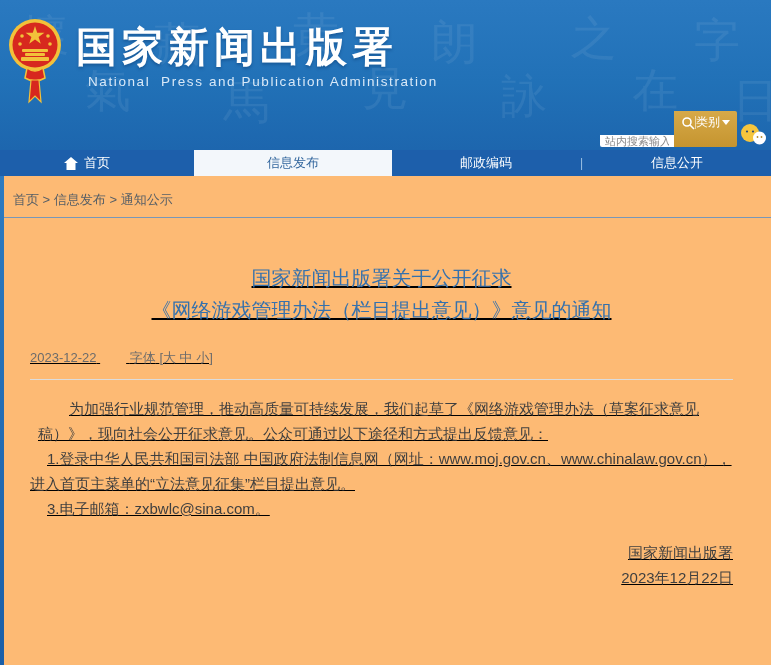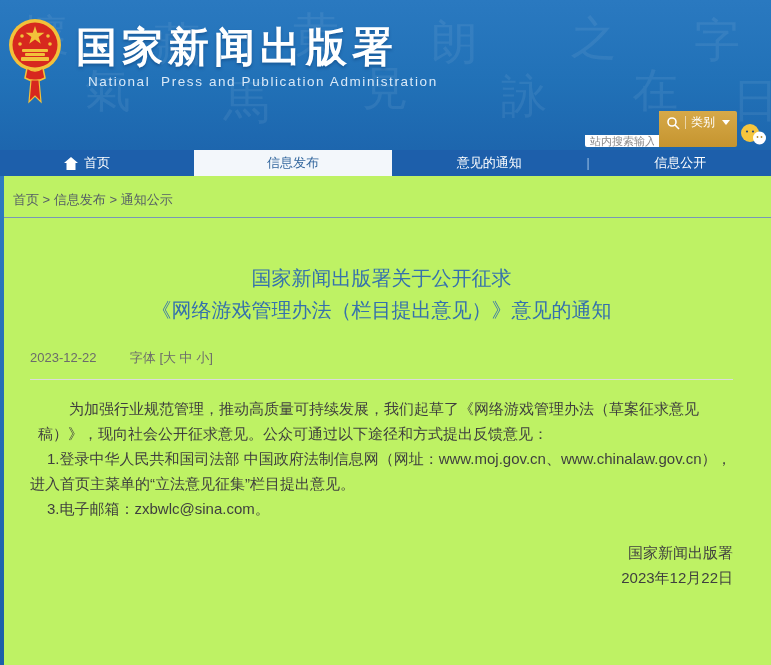--- a/index.html
+++ b/index.html
@@ -24,47 +24,47 @@
   .site-cn { position:absolute; left:76px; top:20px; font-size:41px; font-weight:bold;
     color:#ffffff; letter-spacing:5px; text-shadow:0 2px 3px rgba(0,40,90,.35); }
   .site-en { position:absolute; left:88px; top:74px; font-size:13.5px; color:#d9e9f8;
     letter-spacing:1.6px; white-space:pre; }
 
   .search-wrap { position:absolute; right:34px; bottom:3px; height:36px; display:flex;
     align-items:flex-end; border-radius:2px; overflow:hidden; }
   .search-input { width:74px; border:none; outline:none; background:#fff; font-size:11px;
     padding:0 5px; color:#333; }
   .search-input::placeholder { color:#8a8a8a; }
-  .search-gold { display:flex; align-items:center; gap:5px; padding:16px 7px;
+  .search-gold { display:flex; align-items:center; padding:16px 7px;
     background:linear-gradient(180deg,#ddb052,#c5952f); color:#fff; font-size:12px;margin-top:44px; }
   .search-divider { width:1px; height:13px; background:rgba(255,255,255,.55); }
   .caret-down { width:0; height:0; border-left:4px solid transparent;
     border-right:4px solid transparent; border-top:5px solid #fff; margin-left:2px; }
   .wechat { position:absolute; right:4px; bottom:4px; }
 
   
   .nav { position:relative; height:26px; background:#1d5fab; display:flex;
     align-items:stretch; color:#fff; font-size:13px; }
   .nav-home { display:flex; align-items:center; gap:6px; margin-left:64px; width:130px;
     cursor:pointer; }
   .nav-tab-active { width:198px; background:#f3f7fb; color:#33679e; display:flex;
     align-items:center; justify-content:center; cursor:pointer; }
   .nav-rest { flex:1; display:flex; align-items:center; justify-content:space-evenly; }
   .nav-item { cursor:pointer; }
   .nav-sep { color:#9dc0e4; font-size:12px; }
 
   
-  .page { position:relative; height:489px; background:#bef264; }
+  .page { position:relative; height:489px; background:#fdba74; }
   .page::before { content:""; position:absolute; left:0; top:0; bottom:0; width:4px;
     background:linear-gradient(180deg,#2e7bc0,#1b5fa8); }
   .breadcrumb { padding:15px 0 8px 13px; font-size:13px; color:#555e66;
     border-bottom:1px solid #7897b8; }
   .breadcrumb span[data-name="breadcrumb-item"] { cursor:pointer; }
 
-  .article { padding:0 38px 8px 30px; }
+  .article { padding:0 38px 8px 30px;text-decoration:underline; }
   .art-title { text-align:center; color:#3571ad; font-size:20px; line-height:32px;
     margin-top:44px; font-weight:500; }
   .art-meta { color:#6b6b6b; font-size:13px; margin-top:23px; }
   .art-meta .gap { display:inline-block; width:26px; }
   .meta-divider { border:none; border-top:1px solid #dcdcdc; margin-top:12px; }
 
   .art-body { margin-top:16px; font-size:15px; color:#3f3f3f; }
   .art-body p { line-height:25px; }
   .art-body p.normal { text-indent:31px;margin-left:8px; }
   .art-body p.item { text-indent:17px; }
@@ -136,21 +136,21 @@
   <div class="nav-home" data-name="nav-item-home">
     <svg data-name="home-icon" width="14" height="13" viewBox="0 0 14 13">
       <path d="M7 0 L14 6 L11.5 6 L11.5 13 L2.5 13 L2.5 6 L0 6 Z" fill="#fff"></path>
     </svg>
     <span data-name="nav-item-label">首页</span>
   </div>
   <div class="nav-tab-active" data-name="nav-tab-info-release">
     <span data-name="nav-item-label">信息发布</span>
   </div>
   <div class="nav-rest">
-    <span class="nav-item" data-name="nav-item-services">意见的通知</span>
+    <span class="nav-item" data-name="nav-item-services">邮政编码</span>
     <span class="nav-sep" data-name="nav-separator">|</span>
     <span class="nav-item" data-name="nav-item-info-disclosure">信息公开</span>
   </div>
 </div>
 
 <div class="page" data-name="page-content">
   <div class="breadcrumb" data-name="breadcrumb"><span data-name="breadcrumb-item">首页</span> &gt; <span data-name="breadcrumb-item">信息发布</span> &gt; <span data-name="breadcrumb-item">通知公示</span></div>
 
   <div class="article" data-name="article">
     <div class="art-title" data-name="page-title">

